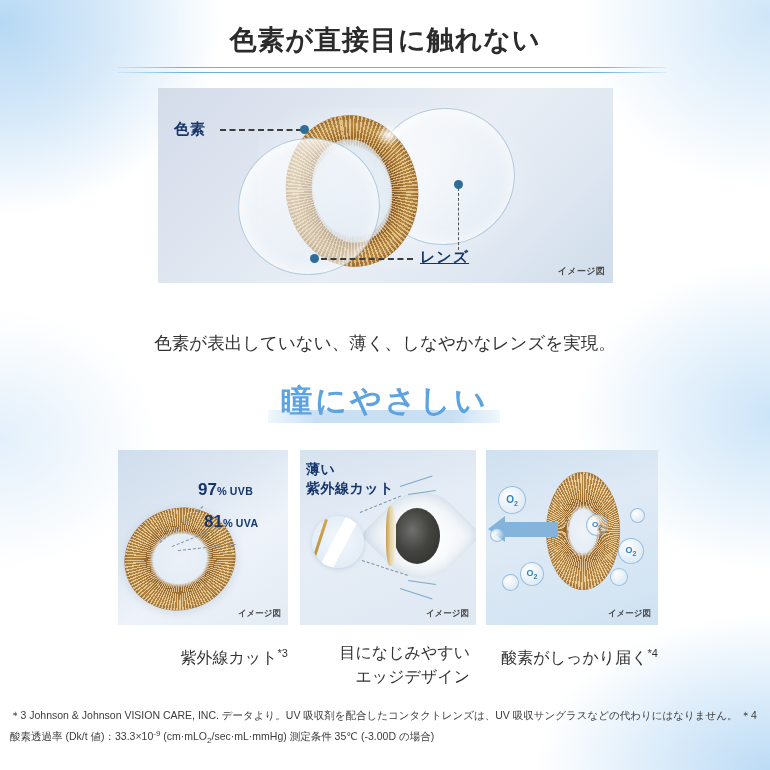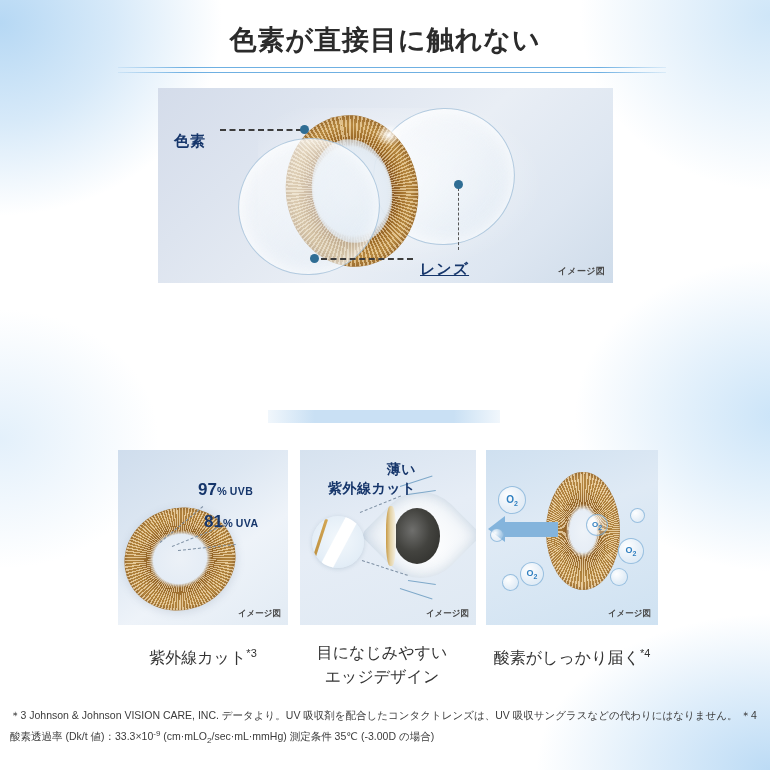--- a/index.html
+++ b/index.html
@@ -123,21 +123,20 @@
   }
   .leader-v {
     position: absolute; width: 0;
     border-left: 1.6px dashed #555;
   }
   .lbl-blue {
     position: absolute;
     font-size: 15px; font-weight: 700;
     color: #16366b;
     letter-spacing: 1px;
-    margin-top: 12px;
   }
 
   
   .desc {
     position: absolute;
     left: 0; right: 0; top: 300px;
     text-align: center;
     font-size: 17.5px;
     line-height: 29px;
     color: #333333;
@@ -291,28 +290,28 @@
     content: "";
     position: absolute; left: -16px; top: -6px;
     border-top: 13.5px solid transparent;
     border-bottom: 13.5px solid transparent;
     border-right: 17px solid #84b4dc;
   }
   .p2-label {
     position: absolute; left: 6px; top: 10px;
     font-size: 14px; font-weight: 700; color: #16366b;
     line-height: 19px; letter-spacing: 0.5px;
-    text-align: right; width: 110px;
+    text-align: left; width: 110px;
   }
 
   
   .caps { position: absolute; left: 118px; top: 641px; width: 540px; }
   .cap {
     position: absolute; top: 0;
-    text-align: center;
+    text-align: right;
     font-size: 16px;
     line-height: 24px;
     color: #333333;
   }
   .cap.c1 { left: 0px;   width: 170px; }
   .cap.c2 { left: 176px; width: 176px; }
   .cap.c3 { left: 368px; width: 172px; }
   .cap sup { font-size: 11px; }
 
   
@@ -358,23 +357,25 @@
     <div class="leader" style="left:163px; top:170px; width:92px;"></div>
     <div class="leader-v" style="left:300px; top:100px; height:62px;"></div>
     <div class="dot" style="left:296px; top:92px;"></div>
     <div class="lbl-blue" style="left:262px; top:160px;text-decoration:underline;">レンズ</div>
 
     <div class="img-note">イメージ図</div>
   </div>
 
   <div class="desc">
     <br>
+    <span>色素が表出していない、薄く、しなやかなレンズを実現。</span>
   </div>
 
   <div class="sec2-band"></div>
+  <div class="sec2-title">瞳にやさしい</div>
 
   <div class="panels">
 
     <div class="panel p1">
       <div class="lens-oval" style="left:6px; top:58px; width:112px; height:102px; transform:rotate(-18deg);">
         <div class="strokes"></div>
       </div>
       <div class="ray" style="left:42px; top:92px; width:56px; transform:rotate(-40deg);"></div>
       <div class="ray" style="left:54px; top:96px; width:58px; transform:rotate(-22deg);"></div>
       <div class="ray" style="left:60px; top:100px; width:58px; transform:rotate(-6deg);"></div>

